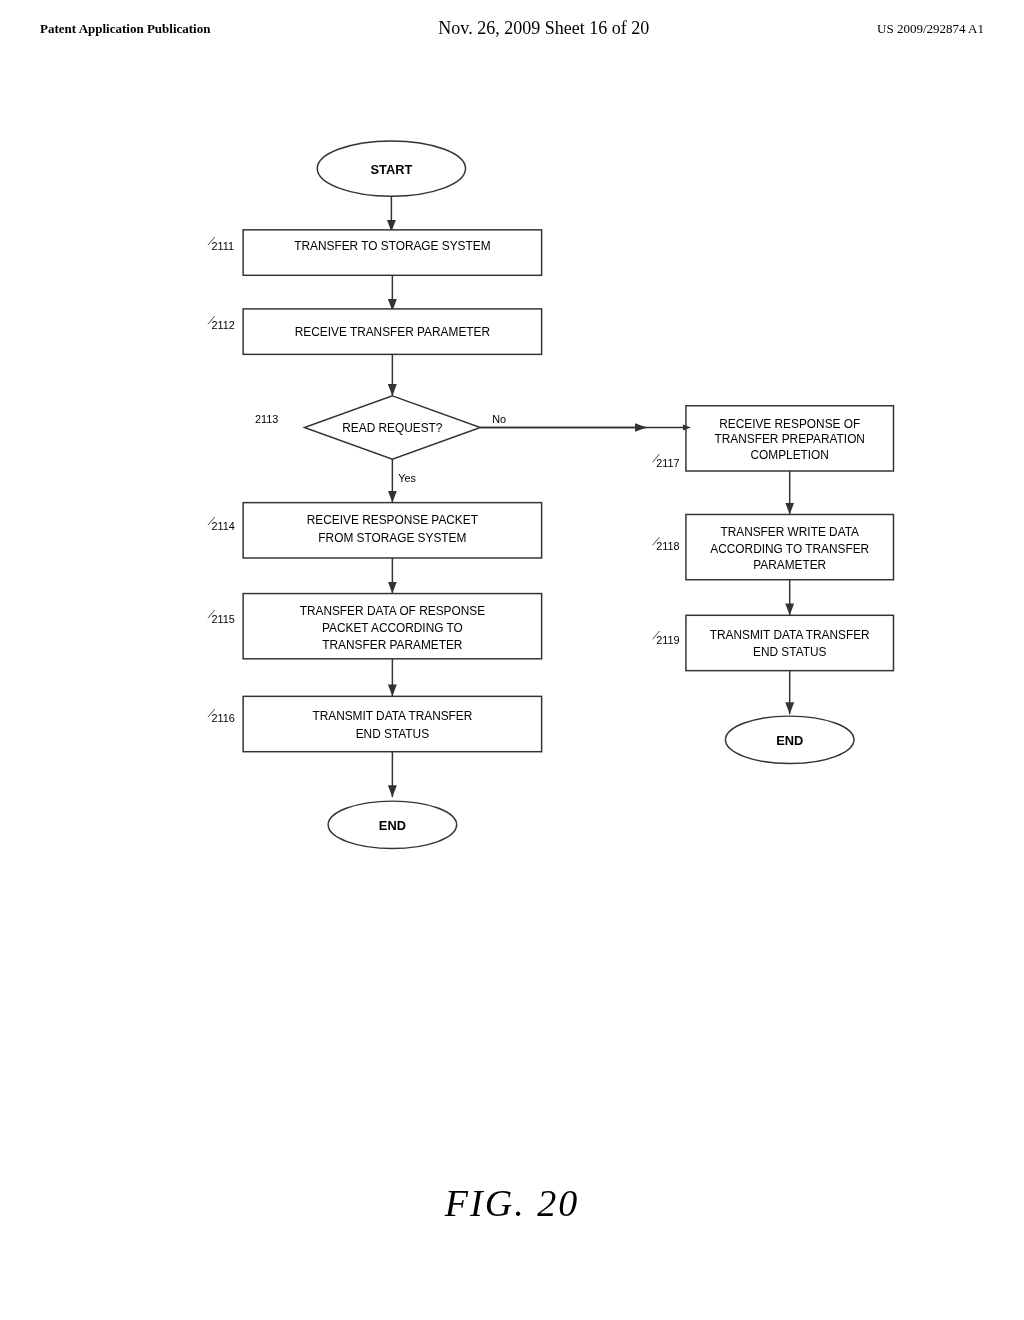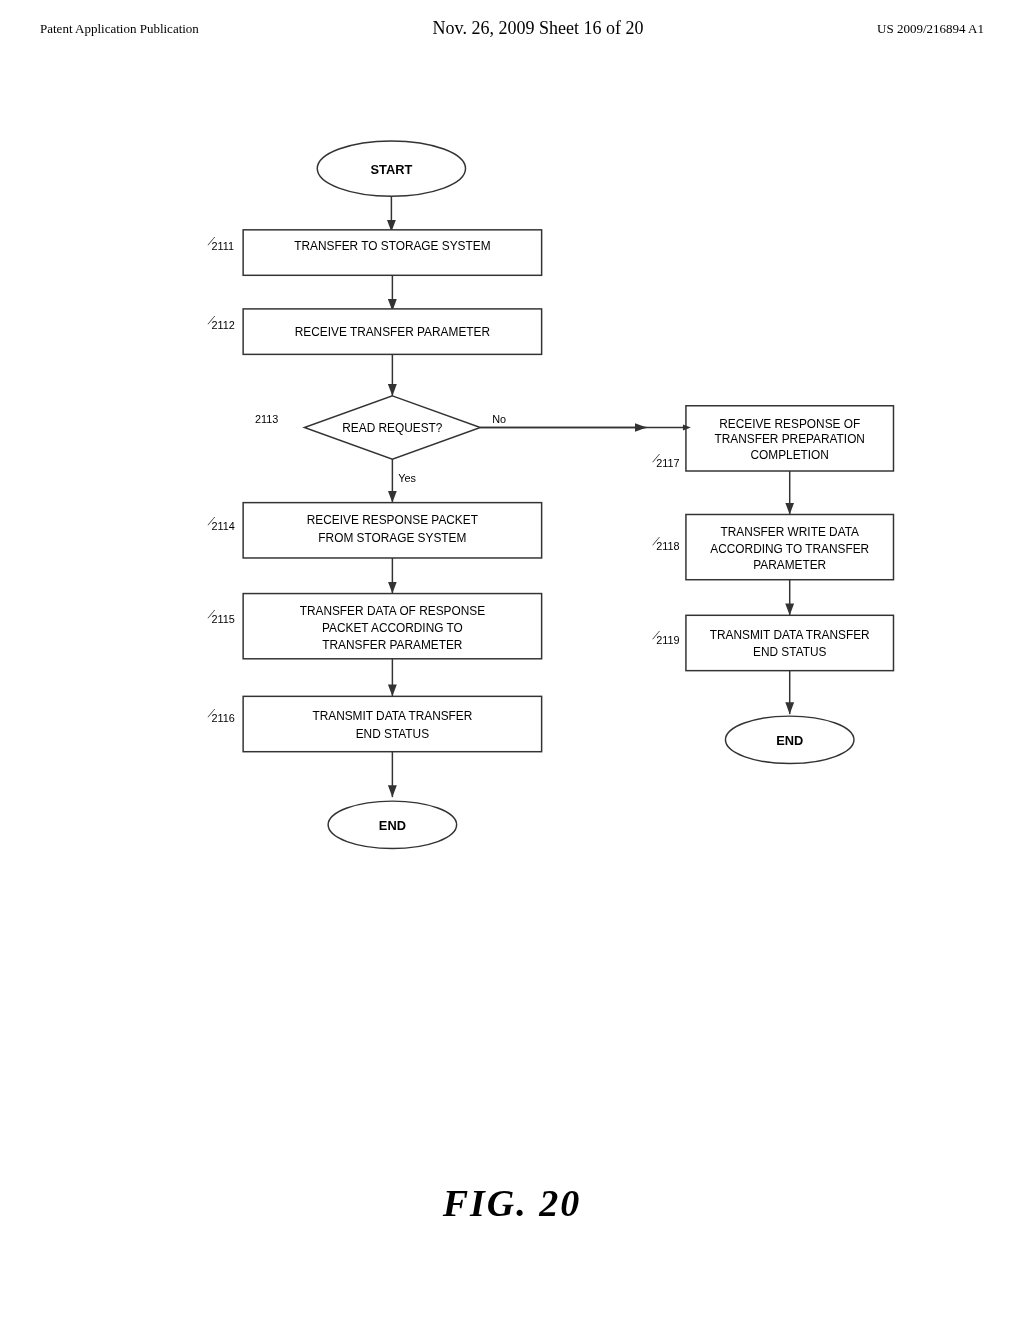--- a/index.html
+++ b/index.html
@@ -13,21 +13,21 @@
     }
 
     
     .header {
       display: flex;
       justify-content: space-between;
       align-items: center;
       padding: 18px 40px 0 40px;
       font-size: 13px;
     }
-    .header-left { font-weight: normal; }
+    .header-left { font-weight: bold; }
     .header-center { font-size: 18px; }
     .header-right { font-size: 13px; }
 
     
     .diagram-area {
       position: absolute;
       top: 131px;
       left: 100px;
       width: 820px;
       height: 850px;
@@ -40,32 +40,32 @@
     }
 
     
     .fig-label {
       position: absolute;
       bottom: 95px;
       left: 0;
       right: 0;
       text-align: center;
       font-size: 38px;
-      font-weight: bold;
+      font-weight: normal;
       font-style: italic;
       letter-spacing: 2px;
     }
   </style>
 </head>
 <body>
 
 <div class="header">
   <span class="header-left">Patent Application Publication</span>
   <span class="header-center">Nov. 26, 2009   Sheet 16 of 20</span>
-  <span class="header-right">US 2009/216894 A1</span>
+  <span class="header-right">US 2009/292874 A1</span>
 </div>
 
 <div class="diagram-area">
   <svg class="flowchart-svg" viewBox="0 0 820 860" xmlns="http://www.w3.org/2000/svg">
     <defs>
       <marker id="arrowhead" markerWidth="8" markerHeight="6" refX="8" refY="3" orient="auto">
         <polygon points="0 0, 8 3, 0 6" fill="#333"></polygon>
       </marker>
     </defs>
 

